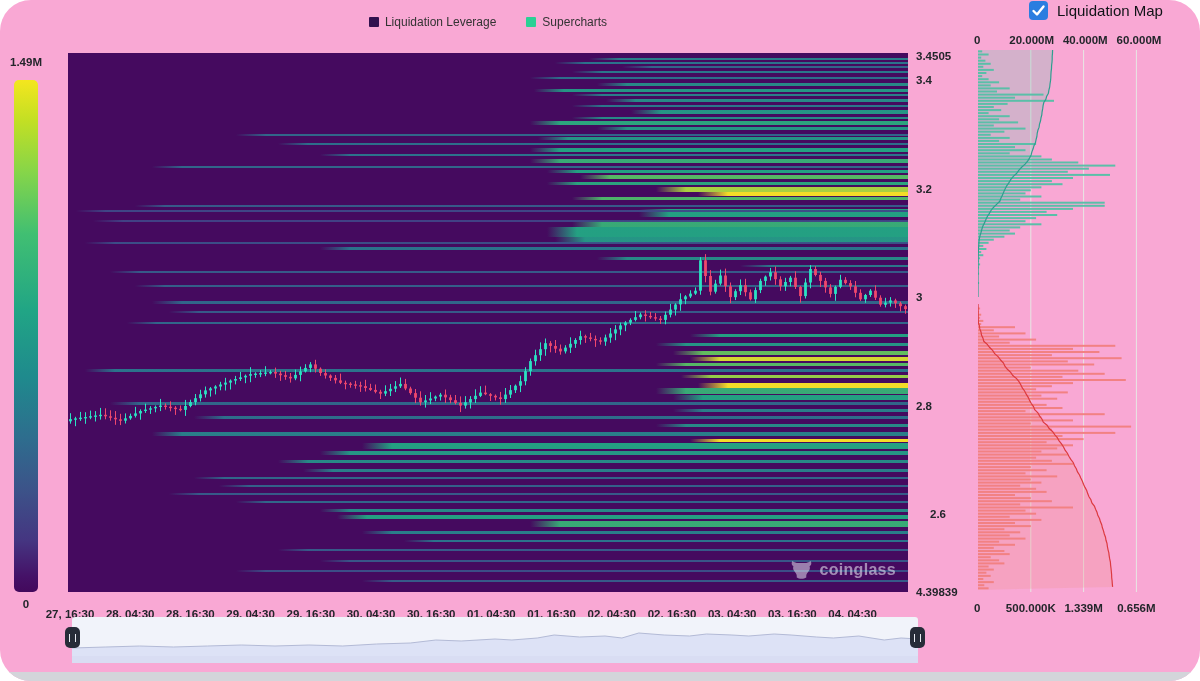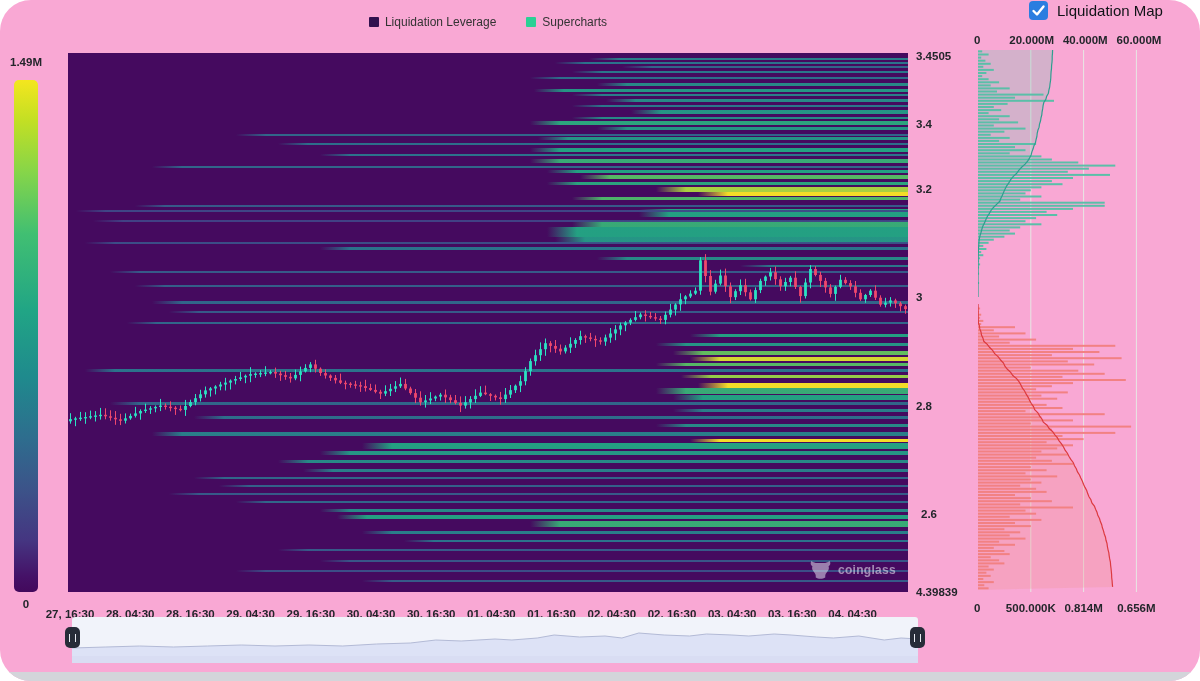--- a/index.html
+++ b/index.html
@@ -14,21 +14,21 @@
   .cb-max{position:absolute;left:10px;top:56px;font-size:11.5px;font-weight:700;color:#23262b;}
   .colorbar{position:absolute;left:14px;top:80px;width:24px;height:512px;border-radius:5px;
     background:linear-gradient(to bottom,#f4e61e 0%,#c2df24 8%,#86d549 18%,#41bf72 30%,#21a585 45%,
       #1f8a8d 58%,#2e6d8e 70%,#3c5389 80%,#453581 90%,#451167 97%,#43095c 100%);}
   .cb-min{position:absolute;left:14px;top:598px;width:24px;text-align:center;font-size:11.5px;font-weight:700;color:#23262b;}
   
   .heatmap{position:absolute;left:68px;top:53px;width:840px;height:539px;background:#450a5f;overflow:hidden;}
   .hm-band{position:absolute;right:0;}
   .candles{position:absolute;left:0;top:0;z-index:4;}
   .watermark{position:absolute;right:12px;bottom:13px;z-index:5;display:flex;align-items:center;gap:7px;}
-  .watermark span{font-size:12px;font-weight:700;letter-spacing:.3px;color:rgba(226,224,236,.6);}
+  .watermark span{font-size:16px;font-weight:700;letter-spacing:.3px;color:rgba(226,224,236,.6);}
   
   #yaxis{position:absolute;left:914px;top:53px;width:60px;height:539px;}
   #yaxis span{position:absolute;transform:translateY(-50%);font-size:11.5px;font-weight:700;color:#23262b;white-space:nowrap;}
   #xaxis{position:absolute;left:68px;top:608px;width:840px;height:15px;}
   #xaxis span{position:absolute;transform:translateX(-50%);font-size:11.5px;font-weight:700;color:#23262b;white-space:nowrap;}
   
   .navigator{position:absolute;left:72px;top:617px;width:846px;height:41px;background:#f1f3fa;border-radius:3px;}
   .nav-strip{position:absolute;left:72px;top:656px;width:846px;height:7px;background:#d9ddf3;}
   .nav-handle{position:absolute;width:15px;height:21px;background:#272c38;border-radius:5px;top:10px;z-index:6;
               display:flex;align-items:center;justify-content:center;cursor:ew-resize;}
@@ -483,25 +483,25 @@
         <rect x="826.1" y="247.4" width="2.8" height="2.9" fill="#f0476d"></rect>
         <line x1="832.5" y1="248.6" x2="832.5" y2="258.4" stroke="#f0476d" stroke-width="1"></line>
         <rect x="831.1" y="250.3" width="2.8" height="2.9" fill="#f0476d"></rect>
         <line x1="837.5" y1="251.6" x2="837.5" y2="260.8" stroke="#f0476d" stroke-width="1"></line>
         <rect x="836.1" y="253.2" width="2.8" height="2.9" fill="#f0476d"></rect>
       </svg>
     </div>
 
   <div id="yaxis">
       <span style="top: 3px; left: 2px;">3.4505</span>
-      <span style="top: 27.4px; left: 2px; margin-top: 44px;">3.4</span>
+      <span style="top: 27.4px; left: 2px;">3.4</span>
       <span style="top: 135.8px; left: 2px;">3.2</span>
       <span style="top: 244.2px; left: 2px;">3</span>
       <span style="top: 352.6px; left: 2px;">2.8</span>
-      <span style="top: 461px; left: 7px;">2.6</span>
+      <span style="top: 461px; left: 16px;">2.6</span>
       <span style="top: 539px; left: 2px;">4.39839</span>
     </div>
   <div id="xaxis">
       <span style="left: 2px;">27, 16:30</span>
       <span style="left: 62.2px;">28, 04:30</span>
       <span style="left: 122.4px;">28, 16:30</span>
       <span style="left: 182.6px;">29, 04:30</span>
       <span style="left: 242.8px;">29, 16:30</span>
       <span style="left: 303px;">30, 04:30</span>
       <span style="left: 363.2px;">30, 16:30</span>
@@ -712,19 +712,19 @@
         <rect x="0" y="524.9" width="12.7" height="2" fill="#f28183"></rect>
         <rect x="0" y="528.0" width="5.3" height="2" fill="#f28183"></rect>
         <rect x="0" y="531.1" width="15.8" height="2" fill="#f28183"></rect>
         <rect x="0" y="534.2" width="6.3" height="2" fill="#f28183"></rect>
         <rect x="0" y="537.3" width="10.6" height="2" fill="#f28183"></rect>
         <path d="M0,254 L0.0,254.0 L0.1,257.1 L0.1,260.2 L0.2,263.3 L0.2,266.4 L0.3,269.5 L0.4,272.7 L1.4,275.8 L1.8,278.9 L3.0,282.0 L3.5,285.1 L5.0,288.2 L5.8,291.3 L9.3,294.4 L11.7,297.5 L14.8,300.6 L16.7,303.7 L20.3,306.8 L22.6,310.0 L25.5,313.1 L26.9,316.2 L29.4,319.3 L32.7,322.4 L34.8,325.5 L38.6,328.6 L41.0,331.7 L42.8,334.8 L44.3,337.9 L46.6,341.0 L48.2,344.2 L50.2,347.3 L51.6,350.4 L53.3,353.5 L55.5,356.6 L56.7,359.7 L59.9,362.8 L61.5,365.9 L63.9,369.0 L65.3,372.1 L69.1,375.2 L71.0,378.3 L74.5,381.5 L76.7,384.6 L79.3,387.7 L81.1,390.8 L83.5,393.9 L85.5,397.0 L87.1,400.1 L89.4,403.2 L90.9,406.3 L92.8,409.4 L95.2,412.5 L96.5,415.7 L98.3,418.8 L99.5,421.9 L101.5,425.0 L102.8,428.1 L104.4,431.2 L105.5,434.3 L107.0,437.4 L108.7,440.5 L109.7,443.6 L111.0,446.7 L112.9,449.8 L113.9,453.0 L116.4,456.1 L117.6,459.2 L119.0,462.3 L119.8,465.4 L121.5,468.5 L122.4,471.6 L123.7,474.7 L124.4,477.8 L125.5,480.9 L126.3,484.0 L127.5,487.2 L128.0,490.3 L129.0,493.4 L129.4,496.5 L130.0,499.6 L130.8,502.7 L131.2,505.8 L131.7,508.9 L132.4,512.0 L132.6,515.1 L133.0,518.2 L133.3,521.3 L133.6,524.5 L133.7,527.6 L134.1,530.7 L134.3,533.8 L134.6,536.9 " fill="none" stroke="#dc3a40" stroke-width="1.2"></path>
       </svg>
     <div id="bottom-axis">
         <span style="left: 9px;">0</span>
         <span style="left: 65.8px; transform: translateX(-50%);">500.000K</span>
-        <span style="left: 118.6px; transform: translateX(-50%);">0.814M</span>
+        <span style="left: 118.6px; transform: translateX(-50%);">1.339M</span>
         <span style="left: 171.4px; transform: translateX(-50%);">0.656M</span>
       </div>
   </div>
 
   <div class="bottom-bar"></div>
 </div>
 
 </body></html>

